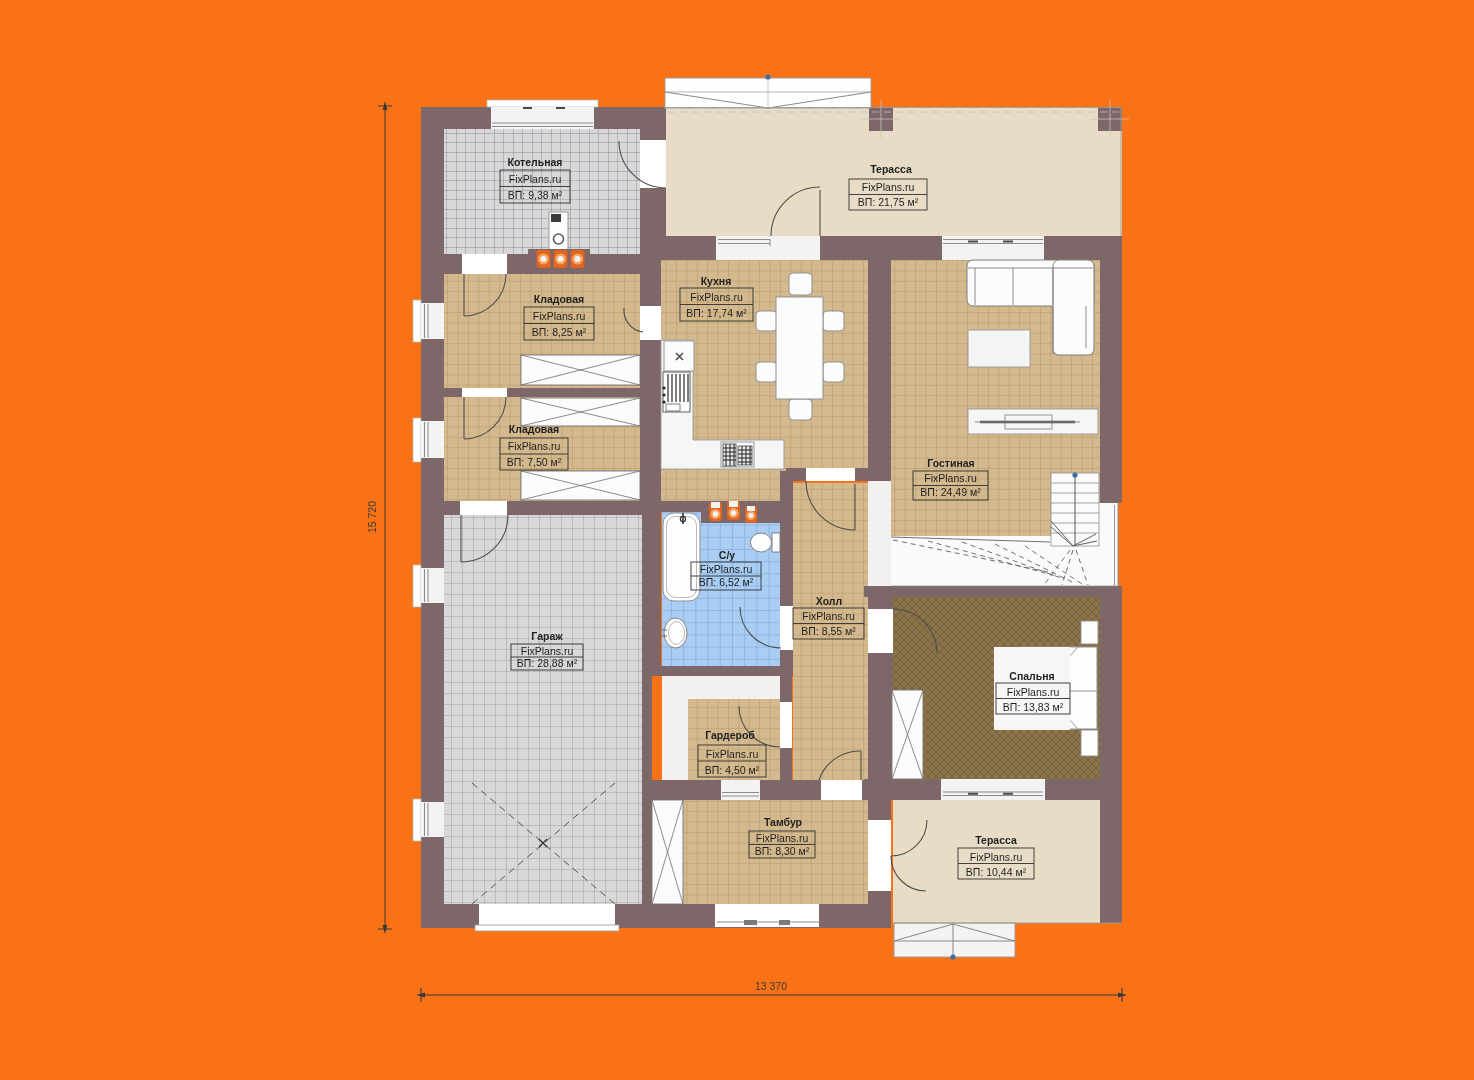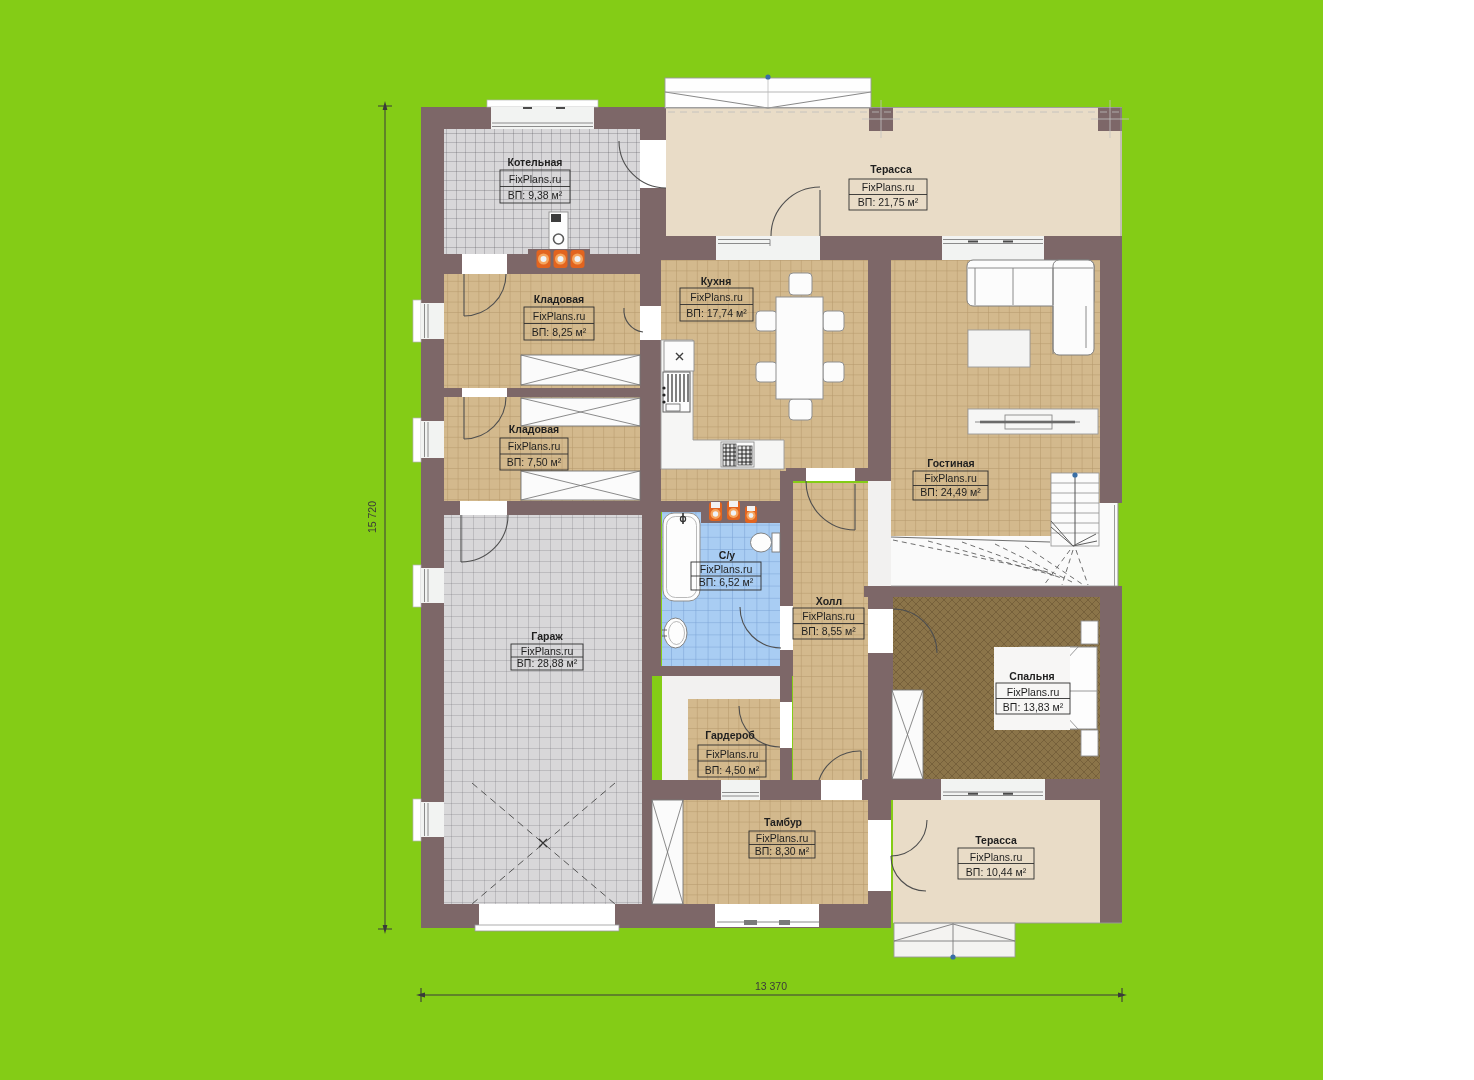--- a/index.html
+++ b/index.html
@@ -1,16 +1,16 @@
 <!DOCTYPE html>
 <html><head>
 <meta charset="utf-8">
 <style>
   html,body{margin:0;padding:0;background:#ffffff;}
-  #page{position:relative;width:1323px;height:1080px;background:#84cc16;overflow:hidden;
+  #page{position:relative;width:1474px;height:1080px;background:#f97316;overflow:hidden;
         font-family:"Liberation Sans", sans-serif;}
   svg{position:absolute;left:0;top:0;}
   text{font-family:"Liberation Sans", sans-serif;}
 </style>
 </head>
 <body>
 <div id="page">
 <svg width="1474" height="1080" viewBox="0 0 1474 1080">
 <defs>
   <pattern id="tan" width="10.4" height="10.4" patternUnits="userSpaceOnUse">

